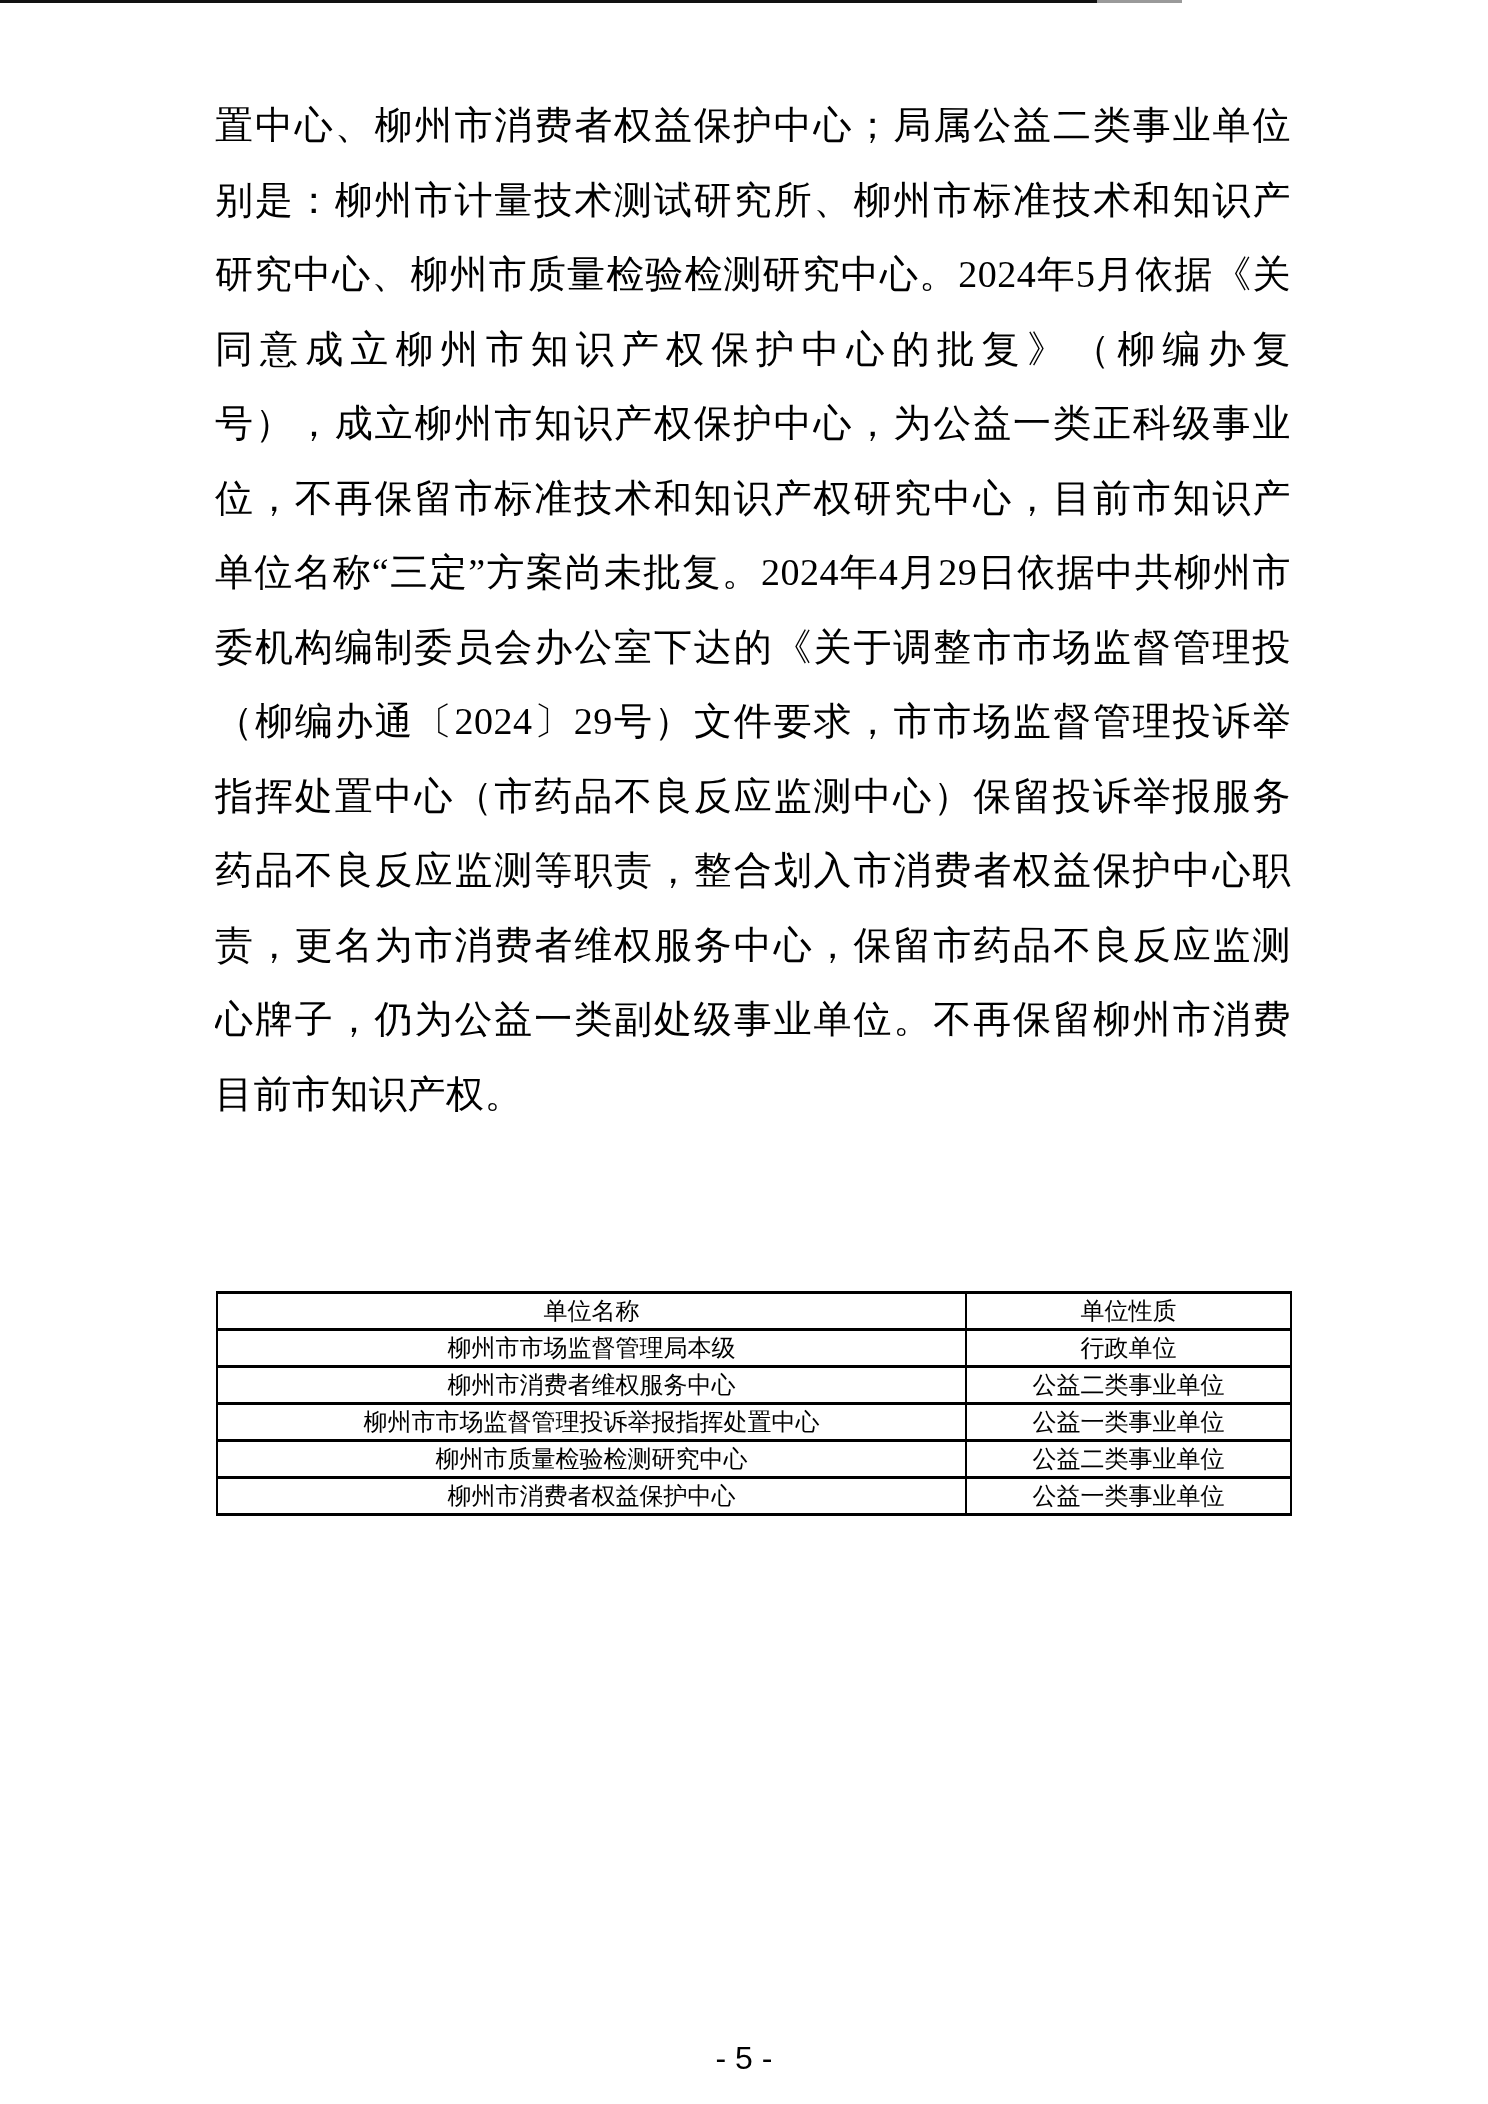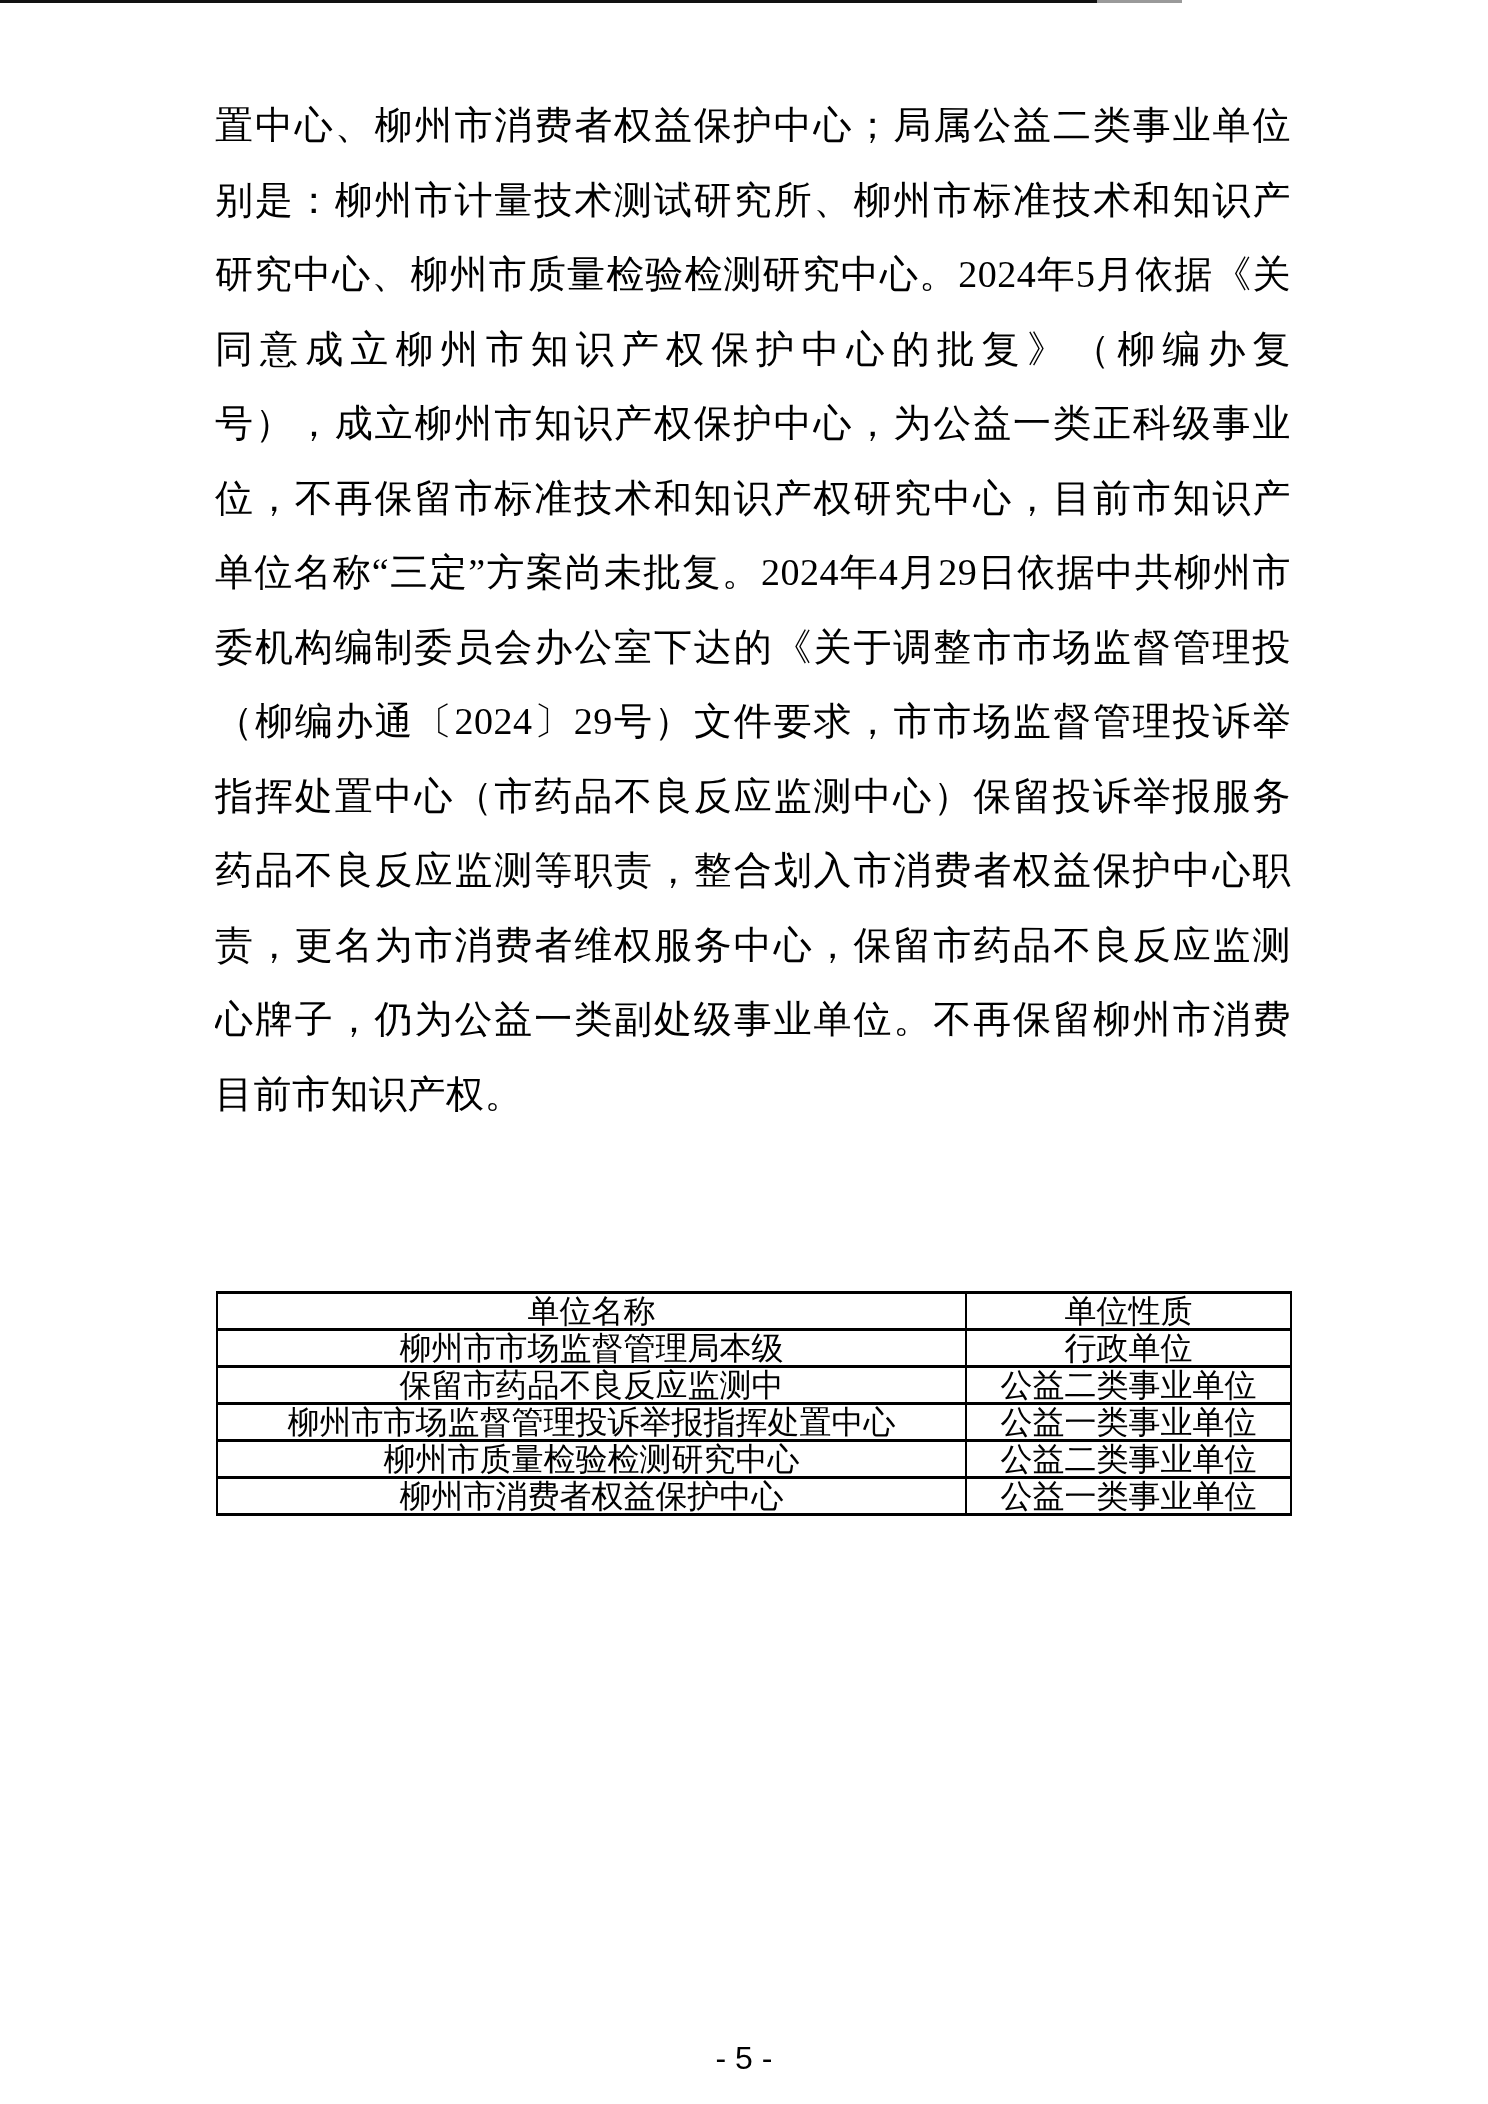--- a/index.html
+++ b/index.html
@@ -37,21 +37,21 @@
   .text-line.no-justify { text-align-last: left; }
 
   
   .units-table {
     position: absolute;
     left: 216px;
     top: 1291px;
     width: 1074px;
     border-collapse: collapse;
     table-layout: fixed;
-    font-size: 32px;
+    font-size: 24px;
     line-height: 1;
   }
   .units-table col.c1 { width: 749px; }
   .units-table col.c2 { width: 325px; }
   .units-table th, .units-table td {
     border: 2px solid #000000;
     border-top-width: 3px;
     border-bottom-width: 3px;
     text-align: center;
     vertical-align: middle;
@@ -107,21 +107,21 @@
     <tbody>
       <tr>
         <th>单位名称</th>
         <th>单位性质</th>
       </tr>
       <tr>
         <td>柳州市市场监督管理局本级</td>
         <td>行政单位</td>
       </tr>
       <tr>
-        <td>保留市药品不良反应监测中</td>
+        <td>柳州市消费者维权服务中心</td>
         <td>公益二类事业单位</td>
       </tr>
       <tr>
         <td>柳州市市场监督管理投诉举报指挥处置中心</td>
         <td>公益一类事业单位</td>
       </tr>
       <tr>
         <td>柳州市质量检验检测研究中心</td>
         <td>公益二类事业单位</td>
       </tr>

